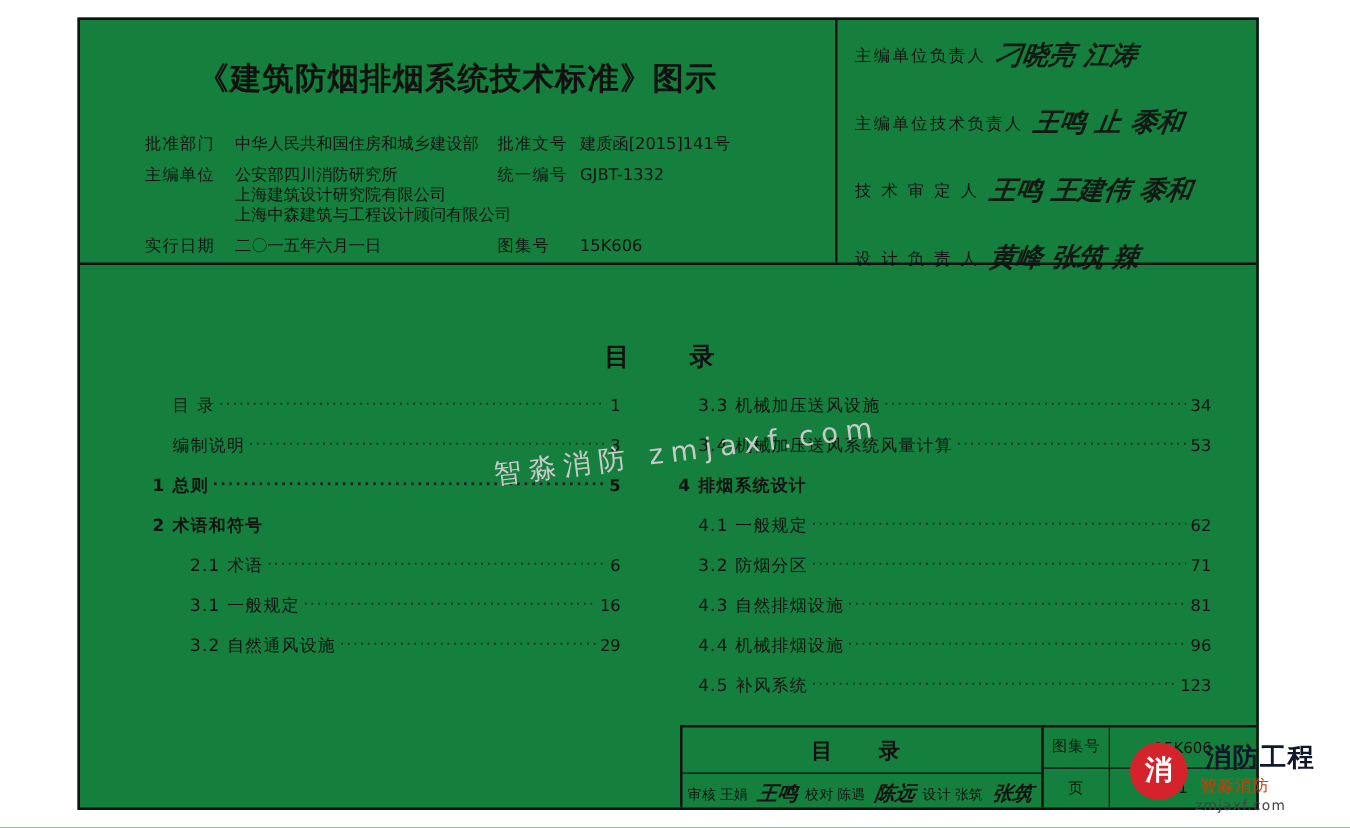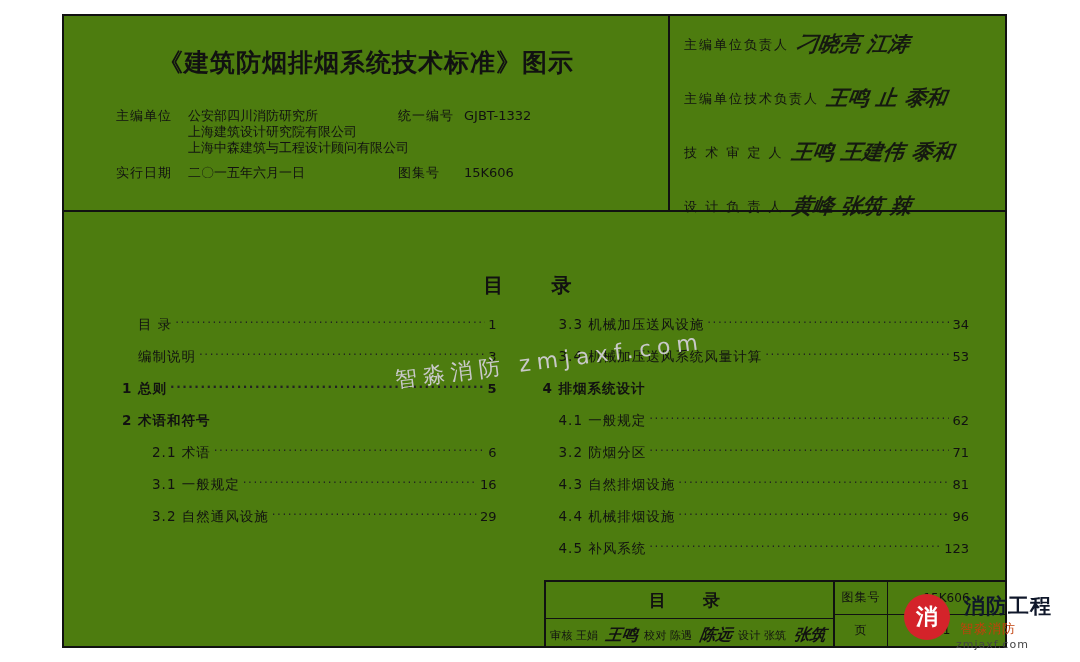--- a/index.html
+++ b/index.html
@@ -10,21 +10,21 @@
     color:#111;
     position:relative;
     overflow:hidden;
   }
   .sheet{
     position:absolute;
     left:62px;top:14px;
     width:945px;height:634px;
     border:2px solid #111;
     box-sizing:border-box;
-    background:#4d7c0f;
+    background:#15803d;
   }
   
   .header{
     position:absolute;left:0;top:0;width:100%;height:196px;
     border-bottom:2px solid #111;
     box-sizing:border-box;
   }
   .header-left{
     position:absolute;left:0;top:0;width:606px;height:100%;
     border-right:2px solid #111;
@@ -208,20 +208,28 @@
 
 <div class="sheet">
 
   <div class="header">
 
     <div class="header-left">
       <div class="doc-title">《建筑防烟排烟系统技术标准》图示</div>
 
       <div class="meta">
 
+        <div class="meta-row">
+          <div class="meta-label">批准部门</div>
+          <div class="meta-val">
+            <div>中华人民共和国住房和城乡建设部</div>
+          </div>
+          <div class="meta-label2">批准文号</div>
+          <div class="meta-val2">建质函[2015]141号</div>
+        </div>
 
         <div class="meta-row">
           <div class="meta-label">主编单位</div>
           <div class="meta-val">
             <div>公安部四川消防研究所</div>
             <div>上海建筑设计研究院有限公司</div>
             <div>上海中森建筑与工程设计顾问有限公司</div>
           </div>
           <div class="meta-label2">统一编号</div>
           <div class="meta-val2">GJBT-1332</div>

